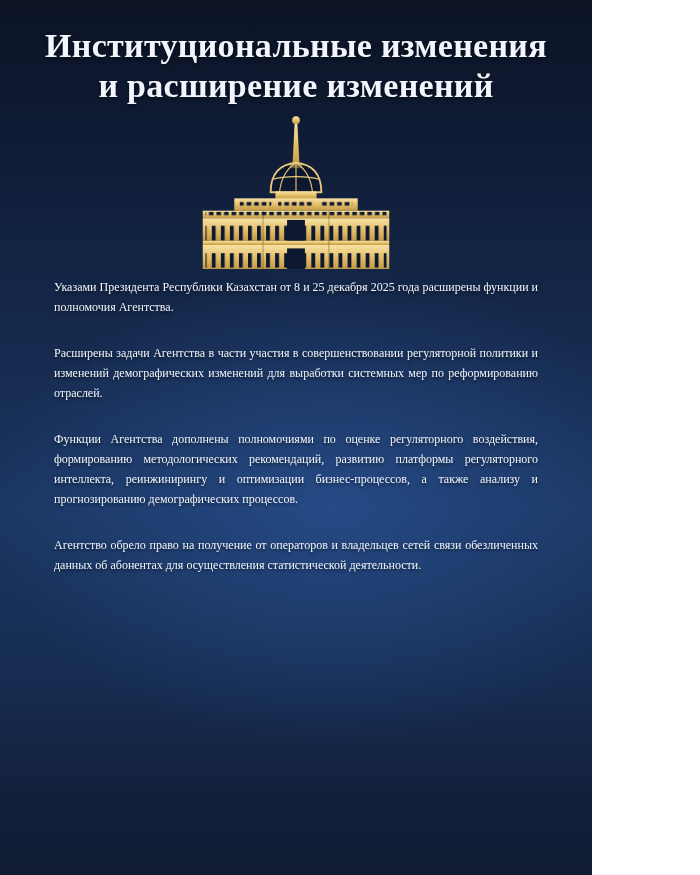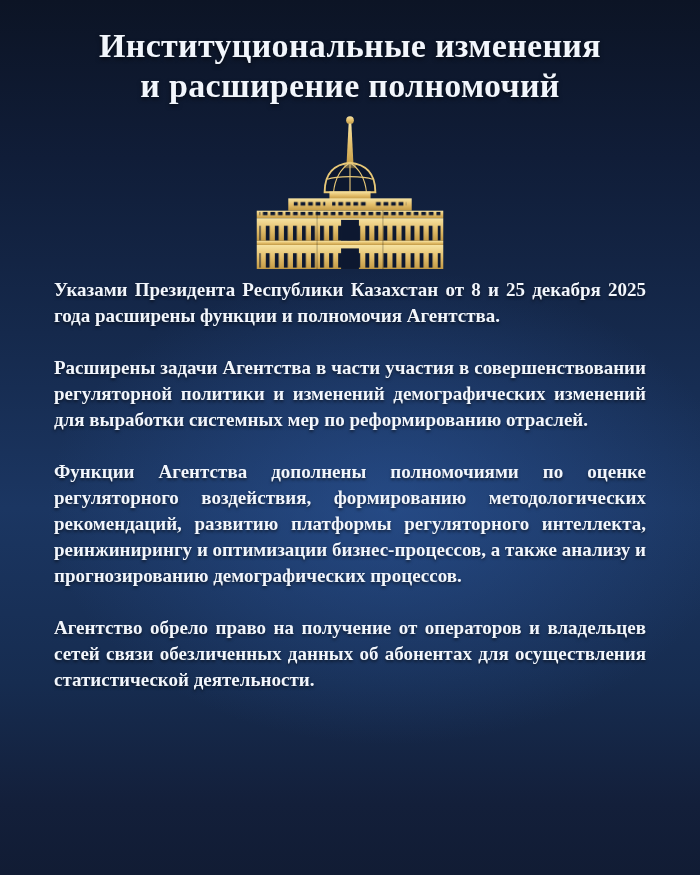--- a/index.html
+++ b/index.html
@@ -3,21 +3,21 @@
 <meta charset="utf-8">
 <style>
   html, body { margin: 0; padding: 0; }
   body {
     width: 700px;
     height: 875px;
     overflow: hidden;
     font-family: "Liberation Serif", "DejaVu Serif", serif;
   }
   .poster {
-    width: 700px;
+    width: 592px;
     height: 875px;
     box-sizing: border-box;
     background:
       radial-gradient(ellipse 480px 330px at 56% 58%, rgba(48,94,168,0.50), rgba(48,94,168,0) 72%),
       linear-gradient(180deg, #0c1425 0%, #101d38 18%, #15294c 38%, #1b3662 58%, #162c50 78%, #131f3a 92%, #111c34 100%);
     color: #f2f6fc;
     position: relative;
   }
   .title {
     margin: 0;
@@ -32,36 +32,36 @@
   .title span { display: block; }
   .palace {
     display: block;
     margin: 8px auto 0 auto;
   }
   .content {
     padding: 8px 54px 0 54px;
   }
   .content p {
     margin: 0 0 26px 0;
-    font-weight: bold;
-    font-size: 19px;
-    line-height: 26px;
+    font-weight: normal;
+    font-size: 12px;
+    line-height: 20px;
     text-align: justify;
     text-shadow: 0 2px 3px rgba(0,0,0,0.5);
   }
   .content p:last-child { margin-bottom: 0; margin-top: 23px; }
 </style>
 </head>
 <body>
 
 <div class="poster">
 
   <h1 class="title">
     <span>Институциональные изменения</span>
-    <span>и расширение полномочий</span>
+    <span>и расширение изменений</span>
   </h1>
 
   <svg class="palace" width="192" height="155" viewBox="0 0 140 113" aria-hidden="true">
     <defs>
       <linearGradient id="gold" x1="0" y1="0" x2="0" y2="1">
         <stop offset="0" stop-color="#f6e3a3"></stop>
         <stop offset="0.5" stop-color="#e4bf6b"></stop>
         <stop offset="1" stop-color="#c39a45"></stop>
       </linearGradient>
       <pattern id="winTall" width="6.6" height="20" patternUnits="userSpaceOnUse">

